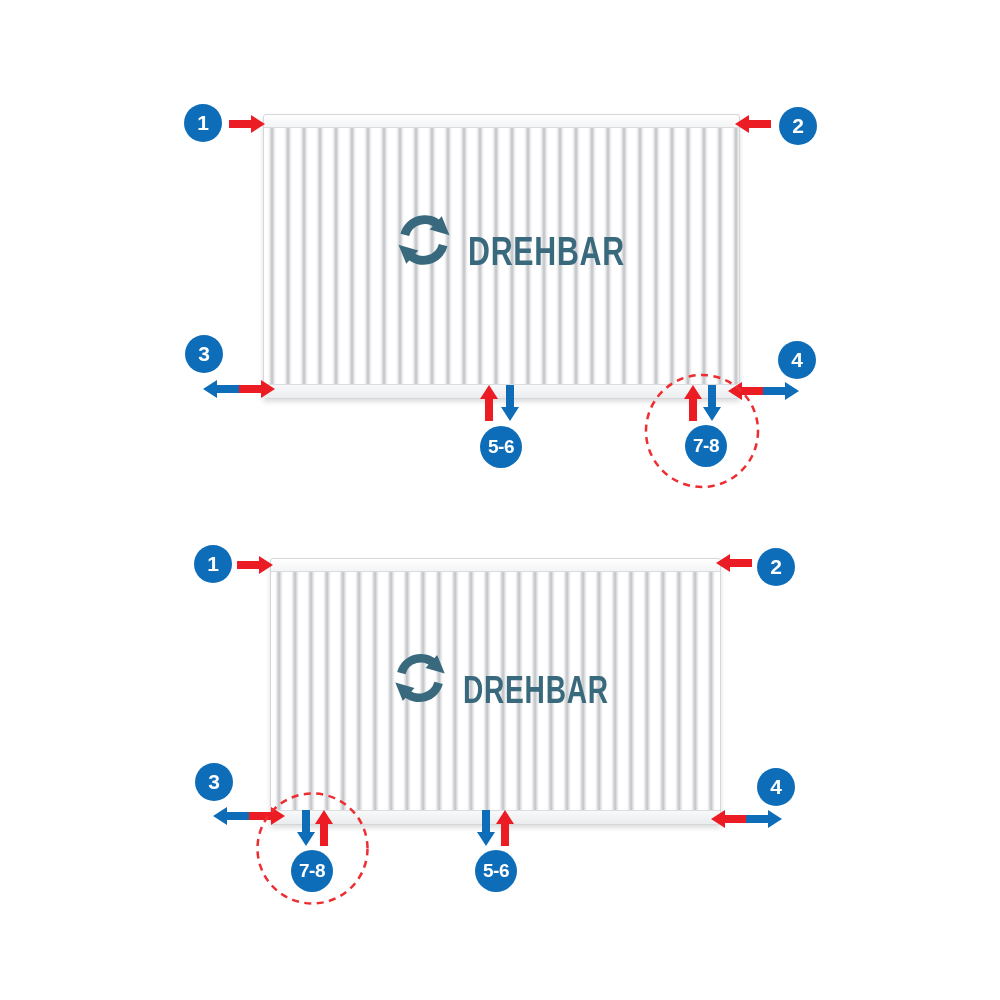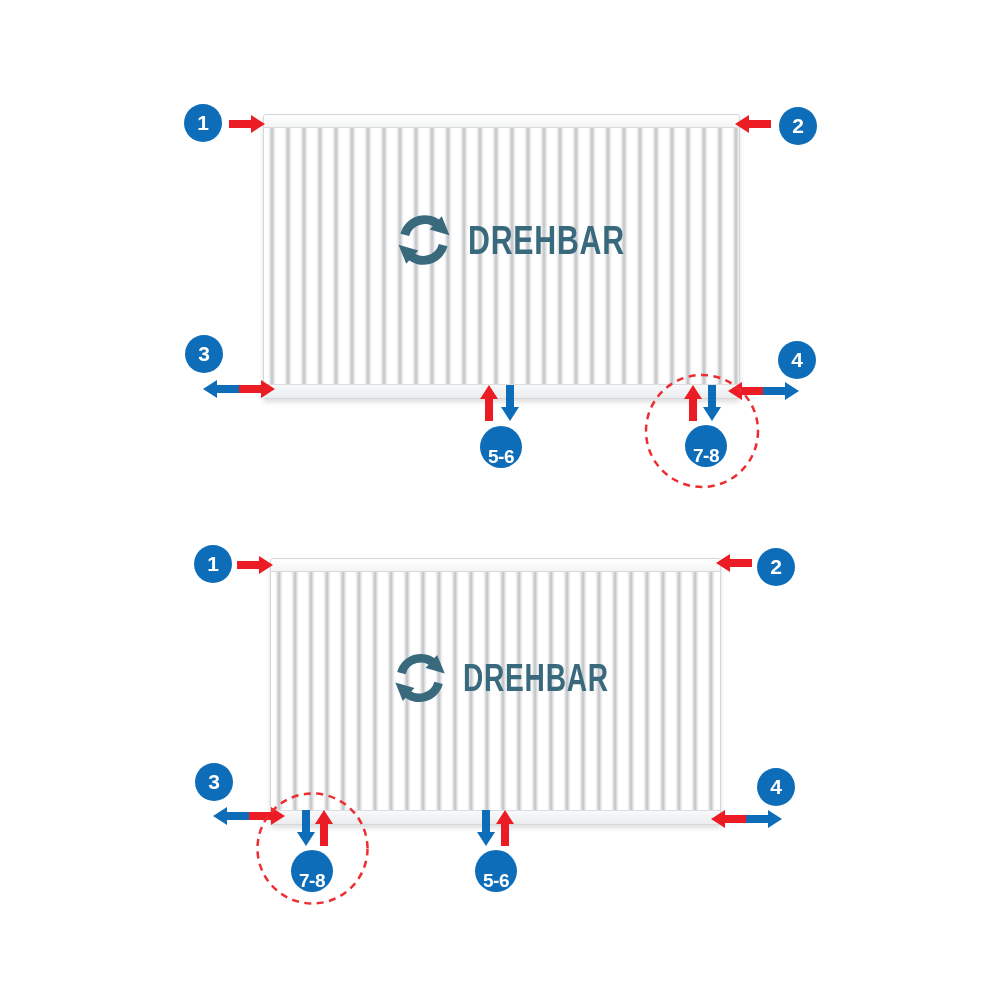--- a/index.html
+++ b/index.html
@@ -26,37 +26,37 @@
     border-bottom:1px solid #dadbdd;
     border-radius:3px 3px 0 0;
   }
   .radiator::after{
     content:"";position:absolute;left:0;right:0;bottom:0;height:13px;
     background:linear-gradient(#f8f9fa,#ebecee);
     border-top:1px solid #dcddde;
     border-radius:0 0 3px 3px;
   }
   
-  .logo{position:absolute;display:flex;align-items:center;z-index:4;color:var(--logo_teal,#39697c);}
+  .logo{position:absolute;display:flex;align-items:flex-end;z-index:4;color:var(--logo_teal,#39697c);}
   .rot{flex:0 0 auto;}
   .logotext{
     font-weight:bold;letter-spacing:1px;line-height:1;
     transform:scaleX(.74);transform-origin:left center;
     margin-left:12px;white-space:nowrap;
   }
   .logotext.t1{font-size:41px;}
   .logotext.t2{font-size:38px;}
   
   .badge,.plabel{
     position:absolute;border-radius:50%;background:var(--badge_blue,#0e6db8);
     color:#fff;font-weight:bold;display:flex;align-items:center;justify-content:center;
     z-index:6;
   }
   .badge{width:38px;height:38px;font-size:21px;}
-  .plabel{width:42px;height:42px;font-size:19px;letter-spacing:-.5px;align-items:flex-end;}
+  .plabel{width:42px;height:42px;font-size:19px;letter-spacing:-.5px;}
   
   .arr{position:absolute;z-index:5;display:block;}
   .arr.red{color:var(--arrow_red,#ec1c24);}
   .arr.blue{color:var(--arrow_blue,#0e6db8);}
   
   .dashed{position:absolute;z-index:7;color:var(--dashed_red,#ee2d30);}
 </style>
 </head>
 <body>
 

